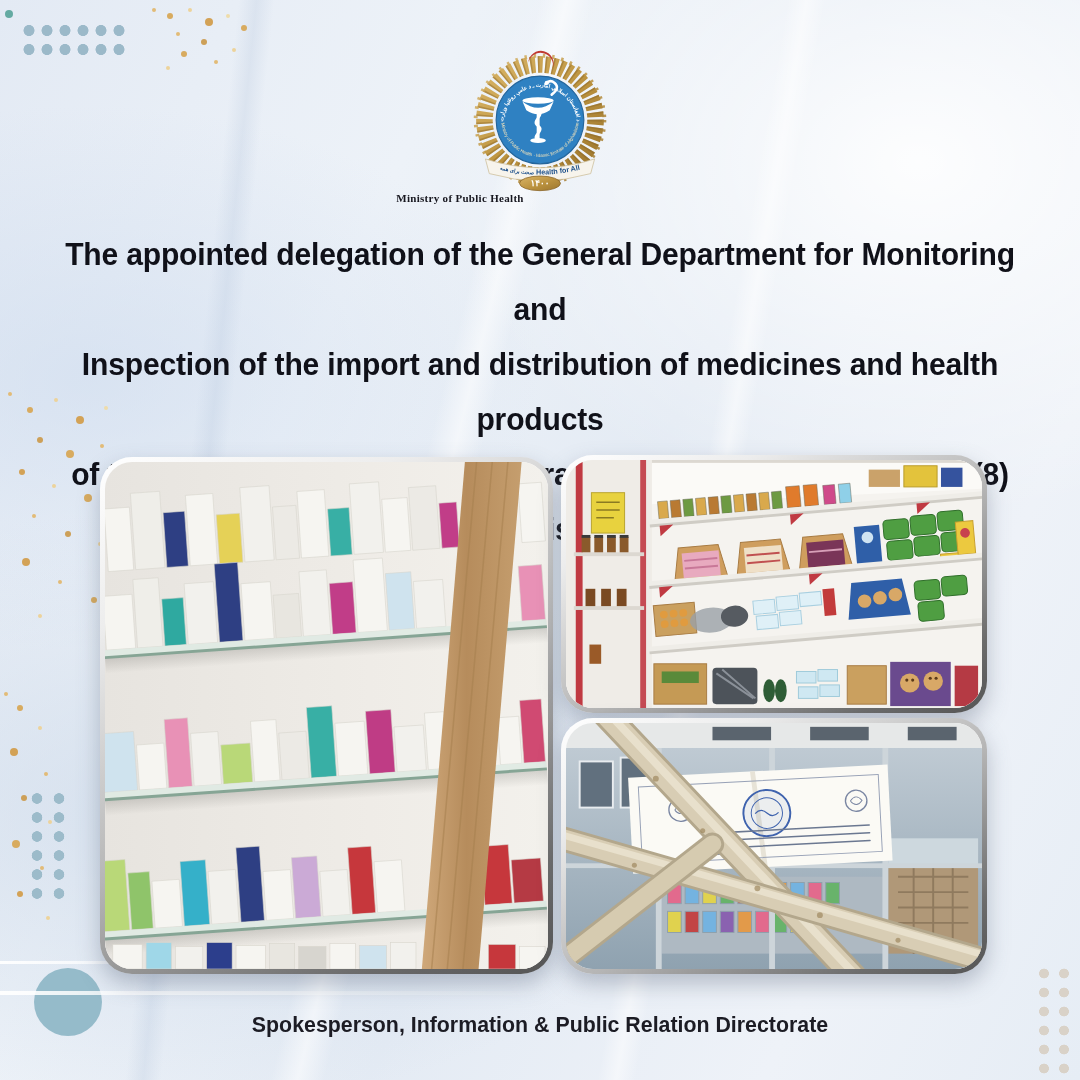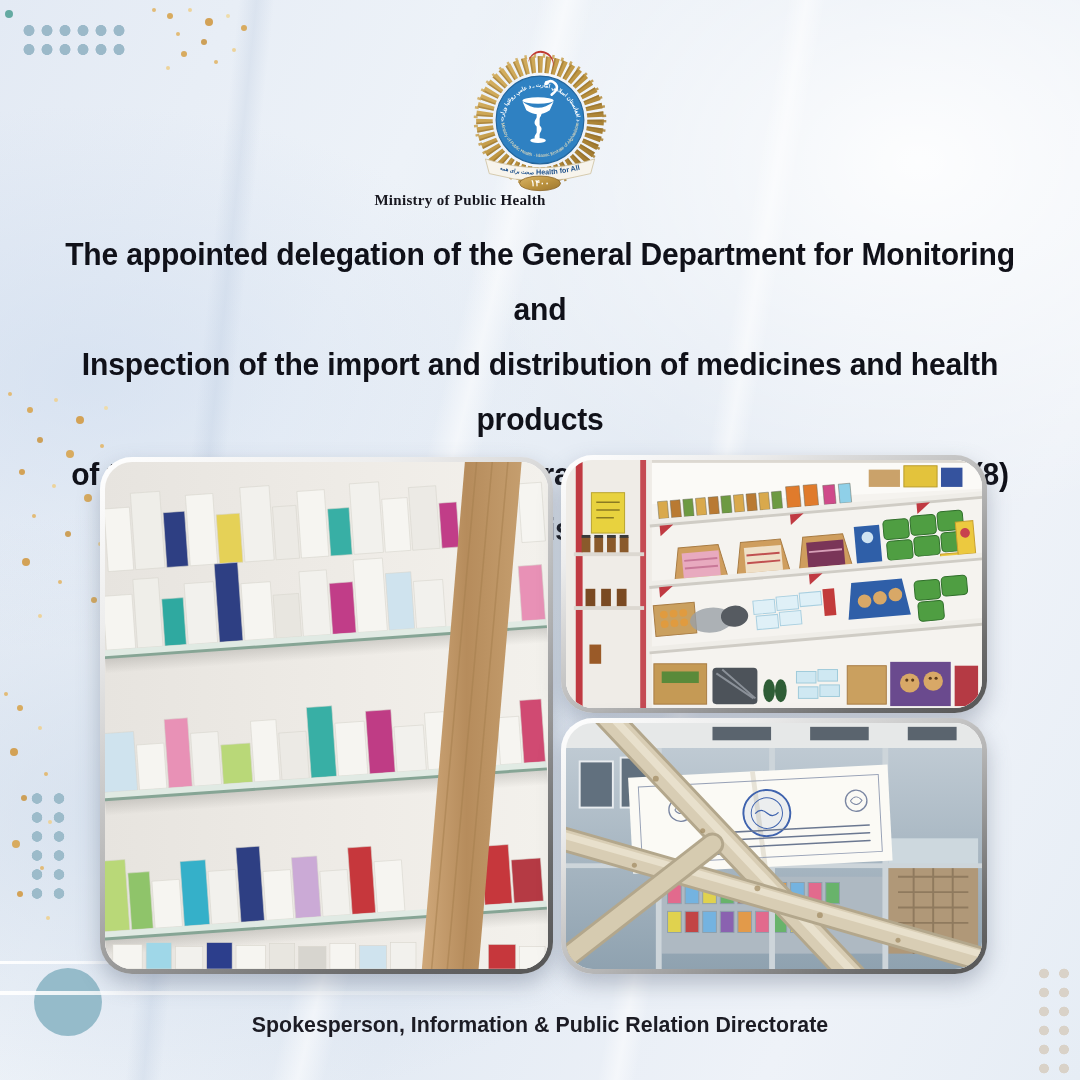--- a/index.html
+++ b/index.html
@@ -38,21 +38,21 @@
   .streak1{left:0;top:961px;width:330px;}
   .streak2{left:0;top:991px;width:560px;height:4px;}
   
   .fleck{width:4px;height:4px;border-radius:50%;background:#e2bb77;}
   .fleck-a{left:152px;top:8px;box-shadow:16px 6px 0 1px #d8ab5f,36px 0 0 #ecd39b,55px 12px 0 2px #d3a256,74px 6px 0 #eedcab,90px 18px 0 1px #d8ab5f,24px 24px 0 #e2bb77,50px 32px 0 1px #cda058,80px 40px 0 #ecd39b,30px 44px 0 1px #d8ab5f,62px 52px 0 #e2bb77,14px 58px 0 #ecd39b;}
   .fleck-b{left:8px;top:392px;box-shadow:20px 16px 0 1px #d8ab5f,46px 6px 0 #ecd39b,70px 26px 0 2px #d3a256,96px 14px 0 #eedcab,30px 46px 0 1px #cda058,60px 60px 0 2px #d8ab5f,92px 52px 0 #e2bb77,12px 78px 0 1px #d3a256,44px 92px 0 #ecd39b,78px 104px 0 2px #d8ab5f,24px 122px 0 #e2bb77,58px 140px 0 1px #cda058,90px 150px 0 #ecd39b,16px 168px 0 2px #d3a256,50px 188px 0 #e2bb77,84px 206px 0 1px #d8ab5f,30px 222px 0 #ecd39b;}
   .fleck-c{left:4px;top:692px;box-shadow:14px 14px 0 1px #d8ab5f,34px 34px 0 #ecd39b,8px 58px 0 2px #d3a256,40px 80px 0 #e2bb77,18px 104px 0 1px #cda058,44px 128px 0 #ecd39b,10px 150px 0 2px #d8ab5f,36px 174px 0 #e2bb77,14px 200px 0 1px #d3a256,42px 224px 0 #ecd39b;}
   
   .logo{left:462px;top:44px;width:156px;height:150px;}
   .ministry{left:0;top:192px;width:920px;text-align:center;
-    font-family:"Liberation Serif",serif;font-weight:700;font-size:15px;color:#17171f;letter-spacing:.3px;}
+    font-family:"Liberation Serif",serif;font-weight:700;font-size:11px;color:#17171f;letter-spacing:.3px;}
   .headline{left:40px;top:227px;width:1000px;text-align:center;
     font-family:"Liberation Sans",sans-serif;font-weight:700;font-size:31px;line-height:55px;
     color:#101119;letter-spacing:-.2px;transform:scaleX(.97);}
   
   .photo-frame{position:absolute;border-radius:32px;padding:5px;
     background:linear-gradient(150deg,#ffffff 0%,#ededed 22%,#b5b5b5 55%,#6c6c6c 85%,#555 100%);
     box-shadow:0 10px 22px rgba(80,92,115,.35);}
   .photo{width:100%;height:100%;border-radius:27px;overflow:hidden;background:#fff;}
   .photo svg{display:block;width:100%;height:100%;}
   .pf-left{left:100px;top:457px;width:443px;height:507px;}

